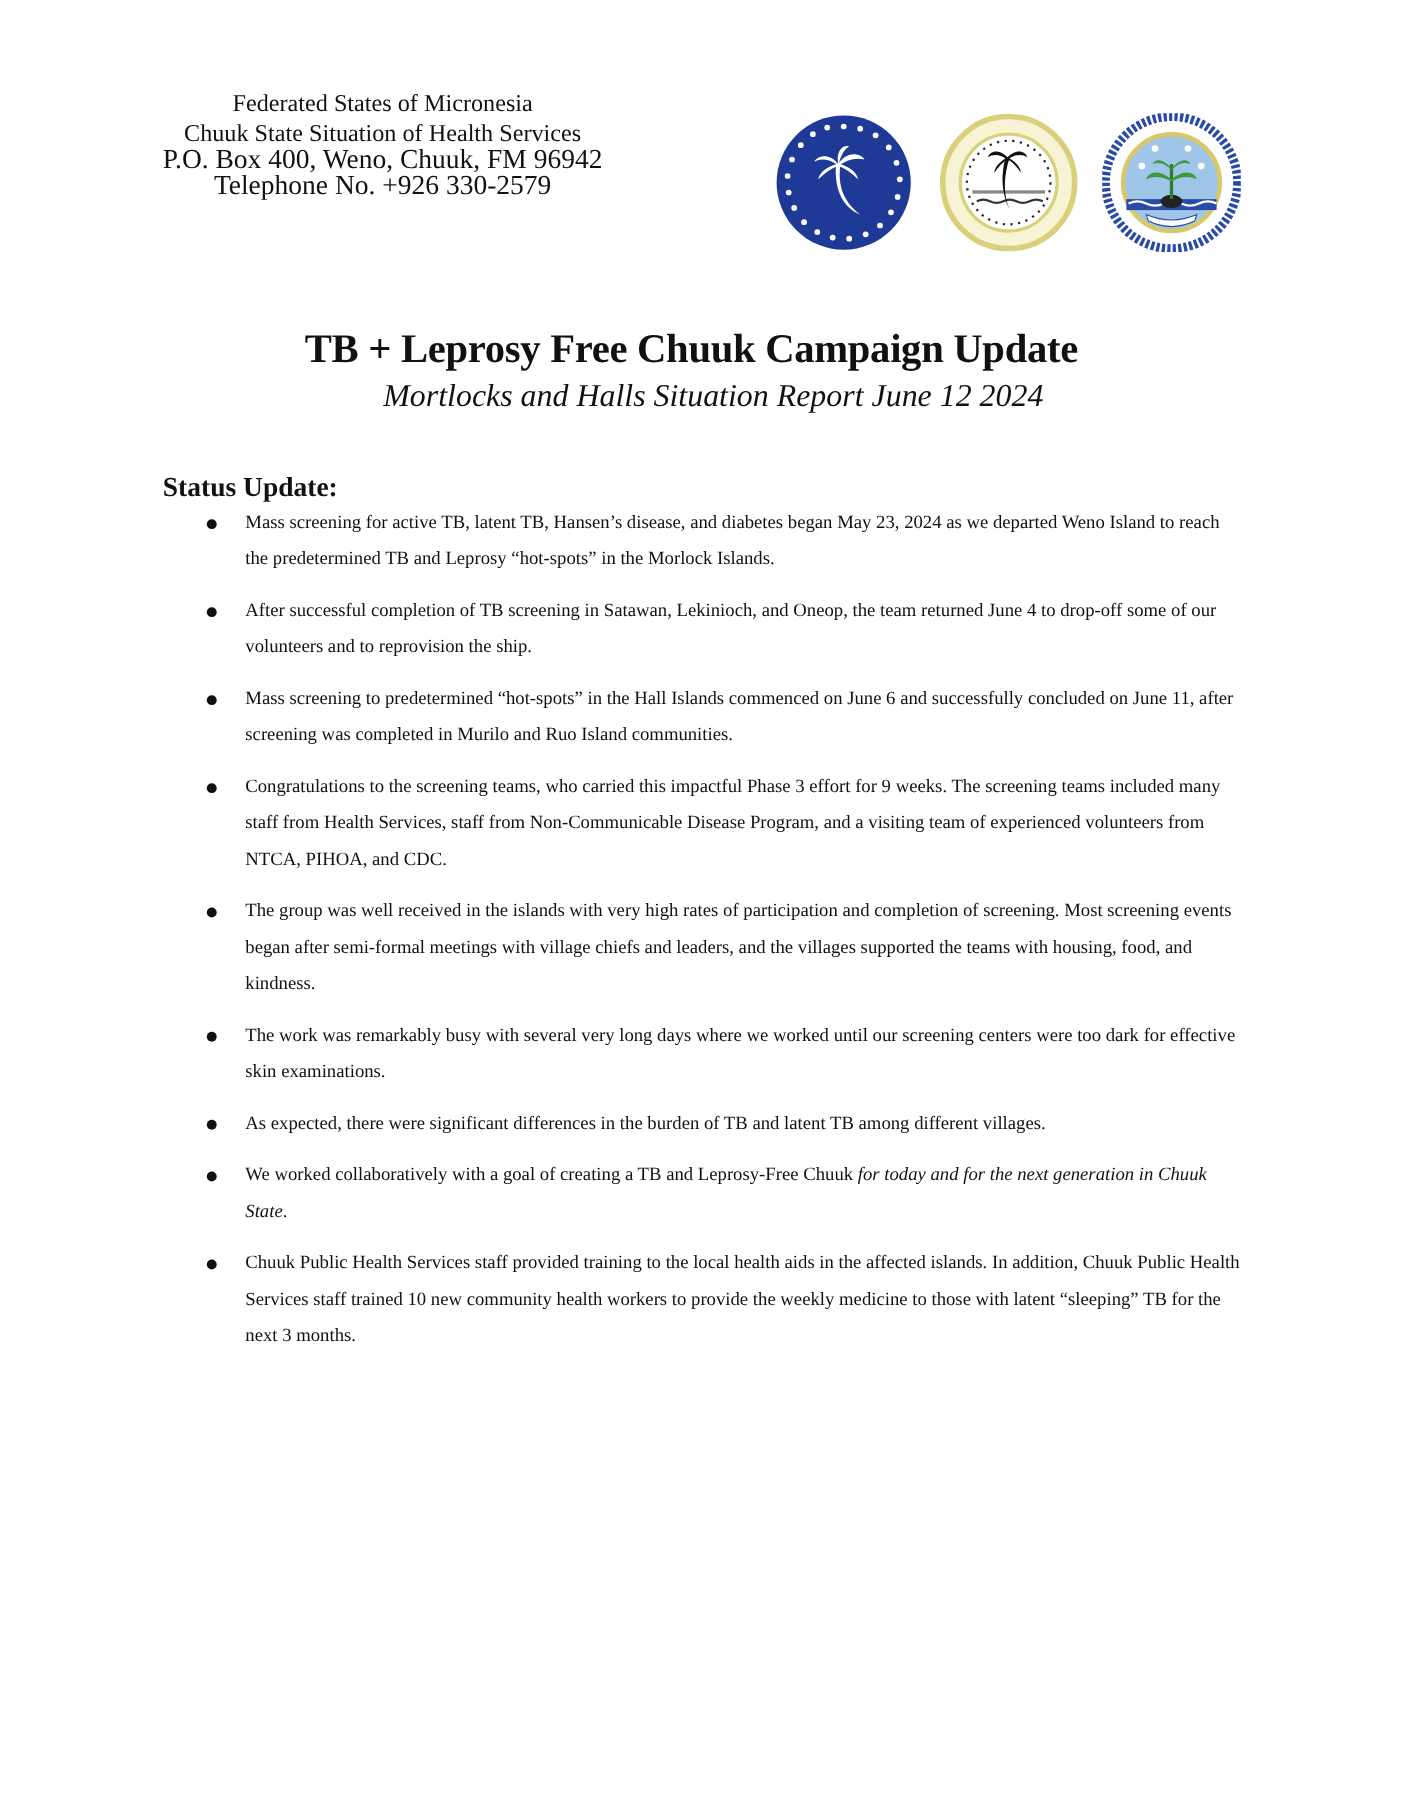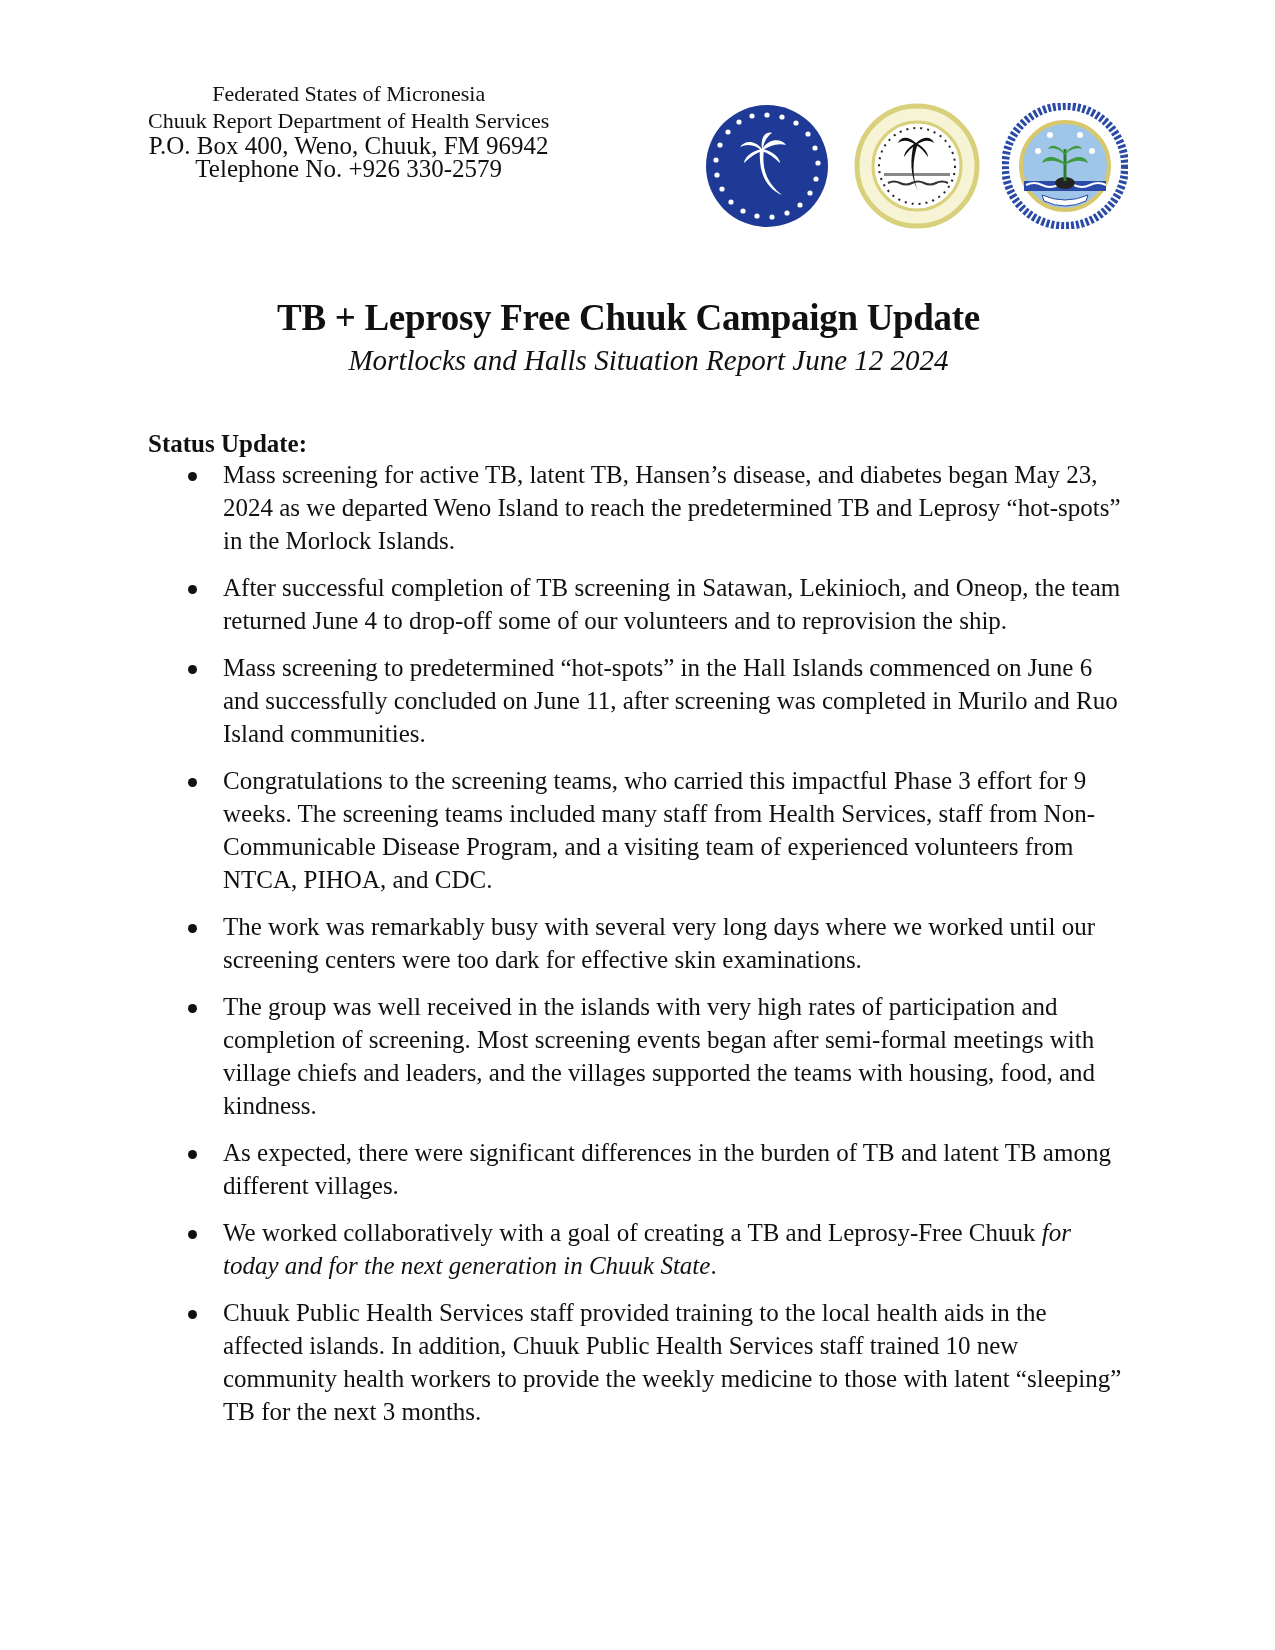--- a/index.html
+++ b/index.html
@@ -6,30 +6,30 @@
   body { width: 1275px; height: 1650px; position: relative; overflow: hidden; font-family: "Liberation Serif", "DejaVu Serif", serif; color: #111; }
   .letterhead { position: absolute; left: 148px; top: 80px; }
   .lh-line { font-size: 22px; line-height: 27px; white-space: nowrap; text-align: center; }
   .lh-line.small { font-size: 25px; line-height: 23px; }
   .seals { position: absolute; top: 103px; left: 704px; width: 430px; height: 126px; }
   .seal { position: absolute; top: 0; }
   .title { position: absolute; top: 296px; left: 0; width: 1257px; text-align: center; font-weight: bold; font-size: 37px; letter-spacing: -0.3px; }
   .subtitle { position: absolute; top: 344px; left: 0; width: 1275px; text-align: center; font-style: italic; font-size: 29px; padding-left: 11px; }
   .status-heading { position: absolute; top: 430px; left: 148px; font-weight: bold; font-size: 25px; }
   ul.bullets { position: absolute; top: 458px; left: 148px; width: 980px; margin: 0; padding: 0; list-style: none; }
-  ul.bullets li { position: relative; padding-left: 75px; font-size: 25px; line-height: 33px; margin-bottom: 14px; }
+  ul.bullets li { position: relative; padding-left: 75px; font-size: 17px; line-height: 33px; margin-bottom: 14px; }
   ul.bullets li .dot { position: absolute; left: 40px; top: 14px; width: 9px; height: 9px; border-radius: 50%; background: #111; }
   .it { font-style: italic; }
 </style>
 </head>
 <body>
 
 <div class="letterhead">
   <div class="lh-line">Federated States of Micronesia</div>
-  <div class="lh-line">Chuuk Report Department of Health Services</div>
+  <div class="lh-line">Chuuk State Situation of Health Services</div>
   <div class="lh-line small">P.O. Box 400, Weno, Chuuk, FM 96942</div>
   <div class="lh-line small">Telephone No. +926 330-2579</div>
 </div>
 
 <div class="seals">
 
   <div class="seal" style="left:0;">
     <svg width="126" height="126" viewBox="0 0 126 126">
       <circle cx="63" cy="63" r="61" fill="#1e3a96"></circle>
       <g fill="#ffffff">
@@ -105,18 +105,18 @@
 <div class="title">TB + Leprosy Free Chuuk Campaign Update</div>
 <div class="subtitle">Mortlocks and Halls Situation Report June 12 2024</div>
 
 <div class="status-heading">Status Update:</div>
 
 <ul class="bullets">
   <li><span class="dot"></span><span>Mass screening for active TB, latent TB, Hansen’s disease, and diabetes began May 23, 2024 as we departed Weno Island to reach the predetermined TB and Leprosy “hot-spots” in the Morlock Islands.</span></li>
   <li><span class="dot"></span><span>After successful completion of TB screening in Satawan, Lekinioch, and Oneop, the team returned June 4 to drop-off some of our volunteers and to reprovision the ship.</span></li>
   <li><span class="dot"></span><span>Mass screening to predetermined “hot-spots” in the Hall Islands commenced on June 6 and successfully concluded on June 11, after screening was completed in Murilo and Ruo Island communities.</span></li>
   <li><span class="dot"></span><span>Congratulations to the screening teams, who carried this impactful Phase 3 effort for 9 weeks.  The screening teams included many staff from Health Services, staff from Non-Communicable Disease Program, and a visiting team of experienced volunteers from NTCA, PIHOA, and CDC.</span></li>
+  <li><span class="dot"></span><span>The group was well received in the islands with very high rates of participation and completion of screening.  Most screening events began after semi-formal meetings with village chiefs and leaders, and the villages supported the teams with housing, food, and kindness.</span></li>
   <li><span class="dot"></span><span>The work was remarkably busy with several very long days where we worked until our screening centers were too dark for effective skin examinations.</span></li>
-  <li><span class="dot"></span><span>The group was well received in the islands with very high rates of participation and completion of screening.  Most screening events began after semi-formal meetings with village chiefs and leaders, and the villages supported the teams with housing, food, and kindness.</span></li>
   <li><span class="dot"></span><span>As expected, there were significant differences in the burden of TB and latent TB among different villages.</span></li>
   <li><span class="dot"></span><span>We worked collaboratively with a goal of creating a TB and Leprosy-Free Chuuk </span><span class="it">for today and for the next generation in Chuuk State</span><span>.</span></li>
   <li><span class="dot"></span><span>Chuuk Public Health Services staff provided training to the local health aids in the affected islands.  In addition, Chuuk Public Health Services staff trained 10 new community health workers to provide the weekly medicine to those with latent “sleeping” TB for the next 3 months.</span></li>
 </ul>
 
 </body></html>

